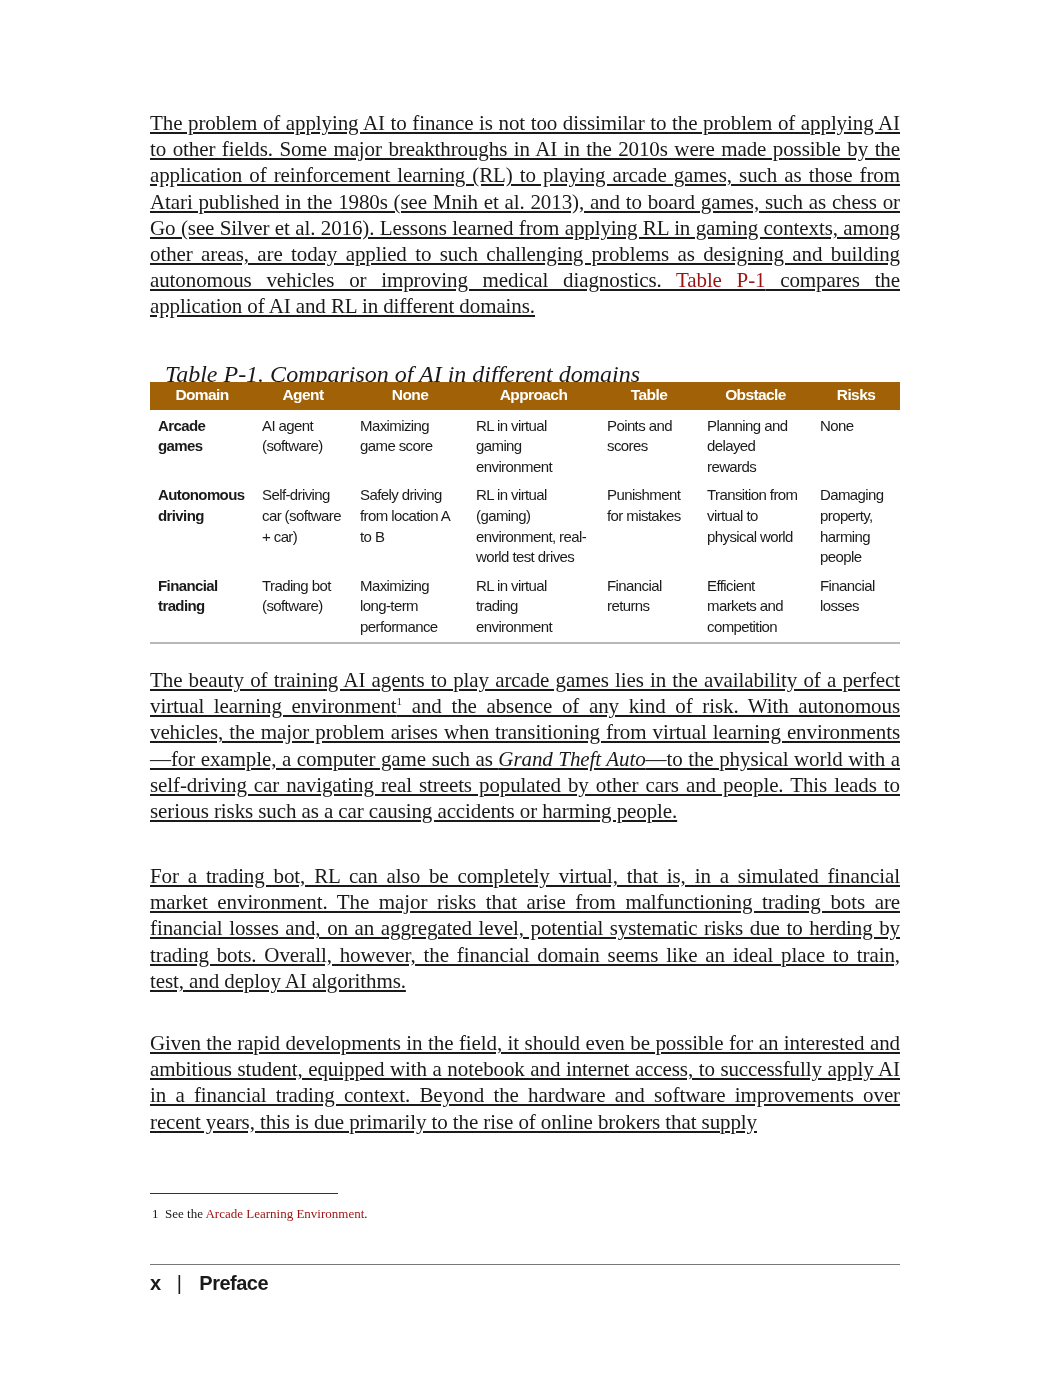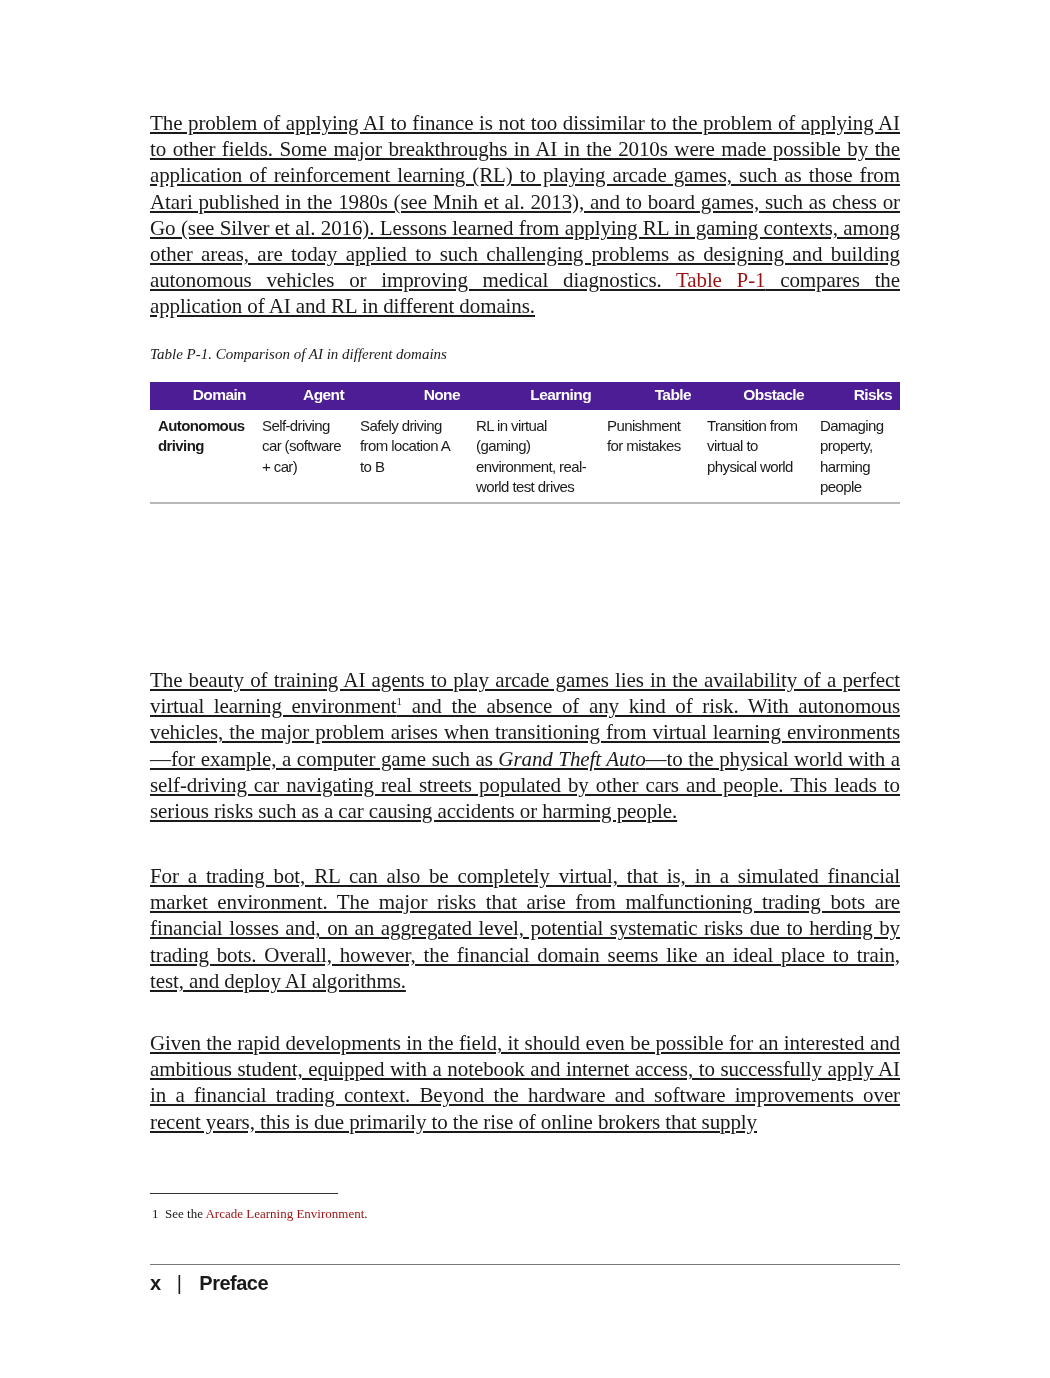--- a/index.html
+++ b/index.html
@@ -7,29 +7,29 @@
   .page { position: absolute; left: 150px; top: 110px; width: 750px; }
   p.body {
     font-family: "Liberation Serif", "DejaVu Serif", serif;
     font-size: 21px; line-height: 26.2px; margin: 0; text-align: justify;
     hyphens: manual; letter-spacing: -0.1px; text-decoration: underline;
   }
   .link { color: #9b1111; text-decoration: none; }
   .p1 { position: absolute; top: 0; }
   .caption {
     position: absolute; top: 236px; font-family: "Liberation Serif", "DejaVu Serif", serif;
-    font-style: italic; font-size: 15px; margin: 0;
+    font-style: italic; font-size: 24px; margin: 15px;
   }
   table.cmp {
     position: absolute; top: 272px; left: 0; width: 750px; border-collapse: collapse;
     font-family: "Liberation Sans", "DejaVu Sans", sans-serif; font-size: 15px; line-height: 20.6px;
     letter-spacing: -0.6px;
   }
   table.cmp th {
-    background: #4c1d95; color: #fff; text-align: right; font-weight: bold; padding: 3px 8px 4px 8px;
+    background: #a16207; color: #fff; text-align: center; font-weight: bold; padding: 3px 8px 4px 8px;
     font-size: 15.5px; vertical-align: middle;
   }
   table.cmp td { vertical-align: top; padding: 6px 8px 2px 8px; }
   table.cmp td.dom { font-weight: bold; }
   table.cmp tbody tr:last-child td { border-bottom: 2px solid #b8b8b8; padding-bottom: 4px; }
   .p2 { position: absolute; top: 557px; }
   .p3 { position: absolute; top: 753px; }
   .p4 { position: absolute; top: 920px; }
   sup.fn { font-size: 11px; vertical-align: 8px; line-height: 0; }
   .fn-rule { position: absolute; left: 150px; top: 1193px; width: 188px; height: 0; border-top: 1.5px solid #333; }
@@ -60,35 +60,53 @@
         <col style="width:131px">
         <col style="width:100px">
         <col style="width:113px">
         <col style="width:88px">
     </colgroup>
     <thead>
       <tr>
         <th>Domain</th>
         <th>Agent</th>
         <th>None</th>
-        <th>Learning</th>
+        <th>Approach</th>
         <th>Table</th>
         <th>Obstacle</th>
         <th>Risks</th>
       </tr>
     </thead>
     <tbody>
+      <tr>
+        <td class="dom">Arcade games</td>
+        <td>AI agent (software)</td>
+        <td>Maximizing game score</td>
+        <td>RL in virtual gaming environment</td>
+        <td>Points and scores</td>
+        <td>Planning and delayed rewards</td>
+        <td>None</td>
+      </tr>
       <tr>
         <td class="dom">Autonomous driving</td>
         <td>Self-driving car (software + car)</td>
         <td>Safely driving from location A to B</td>
         <td>RL in virtual (gaming) environment, real-world test drives</td>
         <td>Punishment for mistakes</td>
         <td>Transition from virtual to physical world</td>
         <td>Damaging property, harming people</td>
+      </tr>
+      <tr>
+        <td class="dom">Financial trading</td>
+        <td>Trading bot (software)</td>
+        <td>Maximizing long-term performance</td>
+        <td>RL in virtual trading environment</td>
+        <td>Financial returns</td>
+        <td>Efficient markets and competition</td>
+        <td>Financial losses</td>
       </tr>
     </tbody>
   </table>
 
   <p class="body p2"><span>The beauty of training AI agents to play arcade games lies in the availability of a per­fect virtual learning environment</span><sup class="fn">1</sup><span> and the absence of any kind of risk. With autono­mous vehicles, the major problem arises when transitioning from virtual learning environments—for example, a computer game such as </span><em>Grand Theft Auto</em><span>—to the physical world with a self-driving car navigating real streets populated by other cars and people. This leads to serious risks such as a car causing accidents or harming people.</span></p>
 
   <p class="body p3">For a trading bot, RL can also be completely virtual, that is, in a simulated financial market environment. The major risks that arise from malfunctioning trading bots are financial losses and, on an aggregated level, potential systematic risks due to herding by trading bots. Overall, however, the financial domain seems like an ideal place to train, test, and deploy AI algorithms.</p>
 
   <p class="body p4">Given the rapid developments in the field, it should even be possible for an interested and ambitious student, equipped with a notebook and internet access, to successfully apply AI in a financial trading context. Beyond the hardware and software improve­ments over recent years, this is due primarily to the rise of online brokers that supply</p>
 </div>

